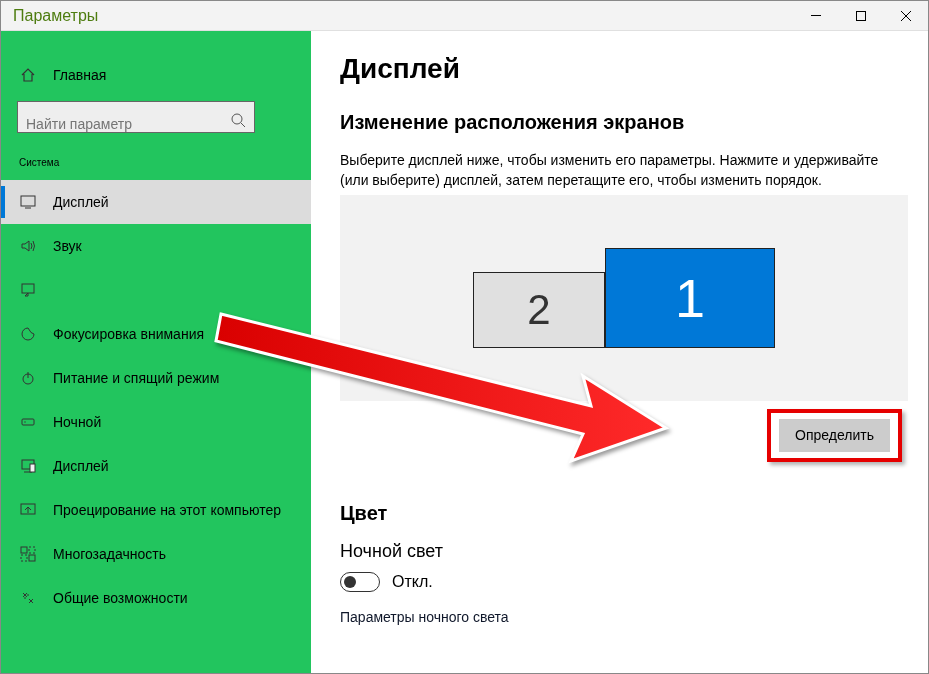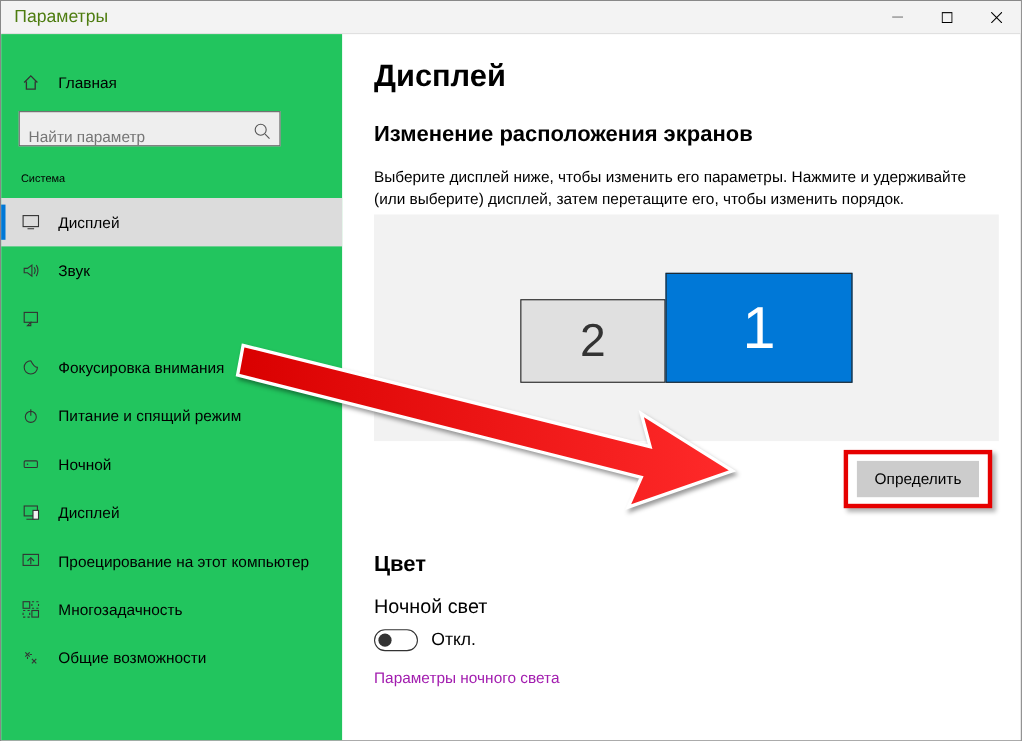--- a/index.html
+++ b/index.html
@@ -126,21 +126,21 @@
     width: 40px; height: 20px;
     border: 1px solid #333; border-radius: 10px;
     position: relative;
   }
   .toggle .knob {
     position: absolute;
     left: 3px; top: 3px;
     width: 12px; height: 12px;
     background: #333; border-radius: 50%;
   }
-  .link { color: #a21caf; font-size: 14px; cursor: pointer; }
+  .link { color: #0f172a; font-size: 14px; cursor: pointer; }
   .arrow-svg {
     position: absolute;
     left: 210px; top: 305px;
     pointer-events: none;
     filter: drop-shadow(2px 3px 2px rgba(0,0,0,0.4));
   }
 </style>
 </head>
 <body>
 

